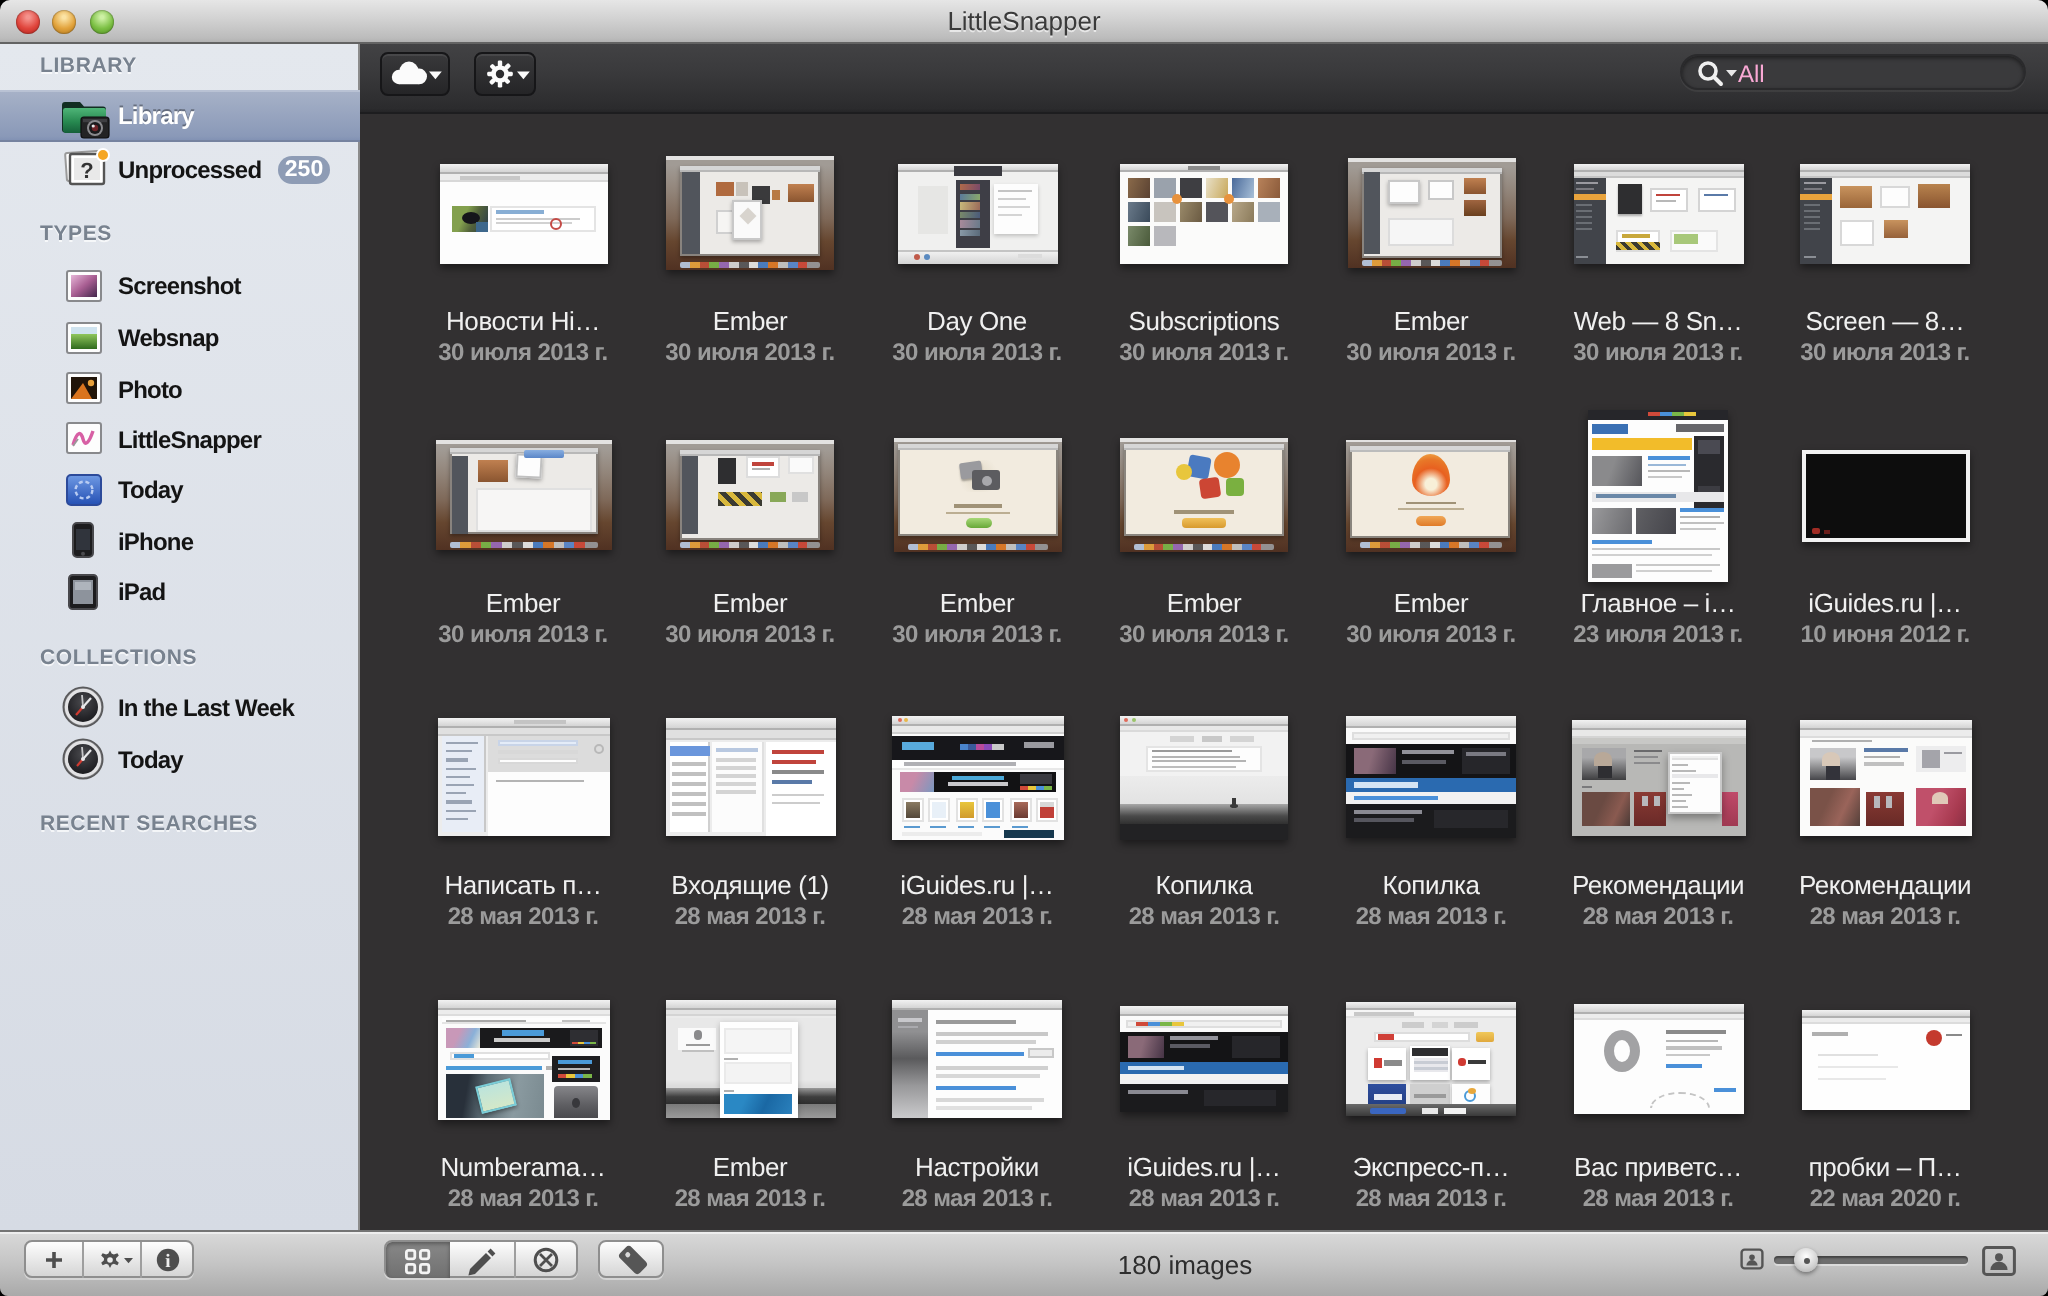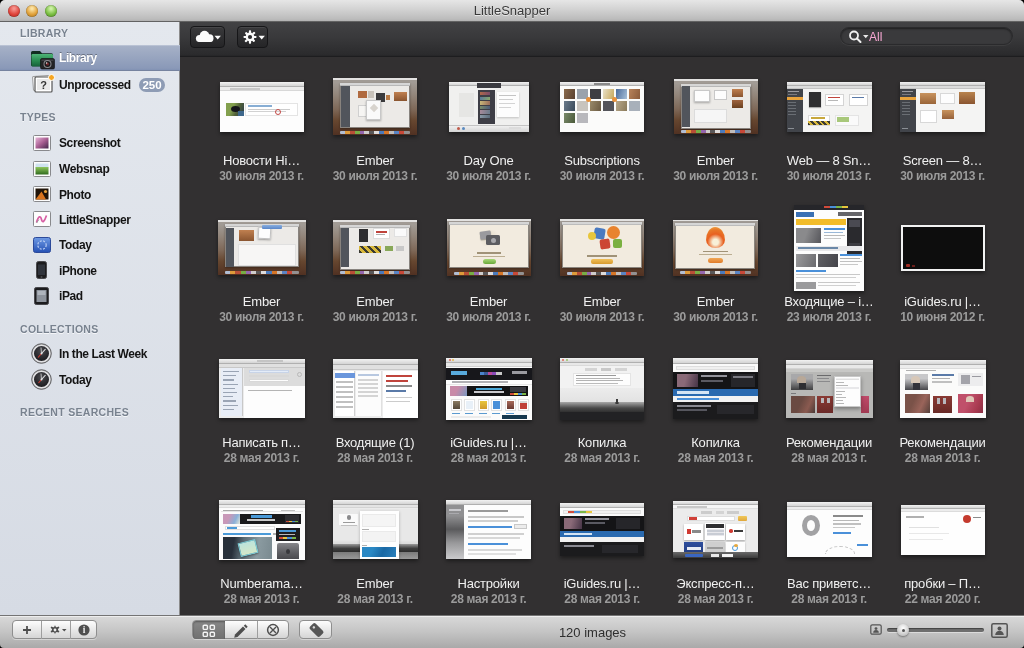--- a/index.html
+++ b/index.html
@@ -468,21 +468,21 @@
         <div style="position:absolute;left:46px;top:53px;width:20px;height:1.5px;background:#b0b0b0;"></div>
         <div style="position:absolute;left:46px;top:56px;width:22px;height:1.5px;background:#c0c0c0;"></div>
         <div style="position:absolute;left:46px;top:59px;width:18px;height:1.5px;background:#c8c8c8;"></div>
         <div style="position:absolute;left:2px;top:65px;width:30px;height:2px;background:#4a90d9;"></div>
         <div style="position:absolute;left:2px;top:69px;width:64px;height:1.5px;background:#c8c8c8;"></div>
         <div style="position:absolute;left:2px;top:72px;width:60px;height:1.5px;background:#d0d0d0;"></div>
         <div style="position:absolute;left:2px;top:77px;width:20px;height:7px;background:#9a9a9c;"></div>
         <div style="position:absolute;left:24px;top:77px;width:42px;height:1.5px;background:#c8c8c8;"></div>
         <div style="position:absolute;left:24px;top:80px;width:38px;height:1.5px;background:#d0d0d0;"></div>
       </div>
-<div class="tt">Входящие – i…</div>
+<div class="tt">Главное – i…</div>
 <div class="dd">23 июля 2013 г.</div>
 </div>
 <div class="cell" style="left:885.5px;top:205px;">
 <div class="th" style="left:15.0px;top:19.5px;width:84px;height:46px;background:#0d0d0d;border:2.5px solid #f2f2f2;box-shadow:0 2px 4px rgba(0,0,0,.45);">
         <div style="position:absolute;left:3px;bottom:2px;width:4px;height:3px;background:#a02c24;border-radius:1px;"></div>
         <div style="position:absolute;left:9px;bottom:2px;width:3px;height:2px;background:#6a1e1a;"></div>
       </div>
 <div class="tt">iGuides.ru |…</div>
 <div class="dd">10 июня 2012 г.</div>
 </div>
@@ -876,21 +876,21 @@
       </svg>
     </div>
     <div class="bseg" style="left:299px;width:33px;">
       <svg width="33" height="18" viewBox="0 0 33 18" style="position:absolute;left:0;top:0;">
         <g transform="rotate(45 16.5 9)">
           <rect x="9.5" y="5" width="14" height="8" rx="2" fill="#565656"></rect>
           <circle cx="12.8" cy="9" r="1.25" fill="#d8d8d8"></circle>
         </g>
       </svg>
     </div>
-    <div id="imgcount">120 images</div>
+    <div id="imgcount">180 images</div>
     <svg width="12" height="12" viewBox="0 0 12 12" style="position:absolute;left:870px;top:8px;">
       <rect x=".8" y=".8" width="10.4" height="9.4" rx="1.5" fill="none" stroke="#555" stroke-width="1.2"></rect>
       <circle cx="6" cy="4.6" r="1.4" fill="#555"></circle>
       <path d="M3.2 8.8 a2.8 2.8 0 0 1 5.6 0 z" fill="#555"></path>
     </svg>
     <div style="position:absolute;left:887px;top:12px;width:97px;height:4px;border-radius:2px;background:#6e6e6e;box-shadow:inset 0 1px 1px rgba(0,0,0,.4), 0 1px 0 rgba(255,255,255,.4);"></div>
     <div style="position:absolute;left:897px;top:8px;width:12px;height:12px;border-radius:50%;background:radial-gradient(circle at 50% 35%,#ffffff,#d0d0d0 60%,#a8a8a8);box-shadow:0 1px 2px rgba(0,0,0,.4);"></div>
     <div style="position:absolute;left:901.5px;top:12.5px;width:3px;height:3px;border-radius:50%;background:#555;"></div>
     <svg width="17" height="15" viewBox="0 0 17 15" style="position:absolute;left:991px;top:7px;">
       <rect x=".8" y=".8" width="15.4" height="13.4" rx="1.5" fill="none" stroke="#555" stroke-width="1.5"></rect>

